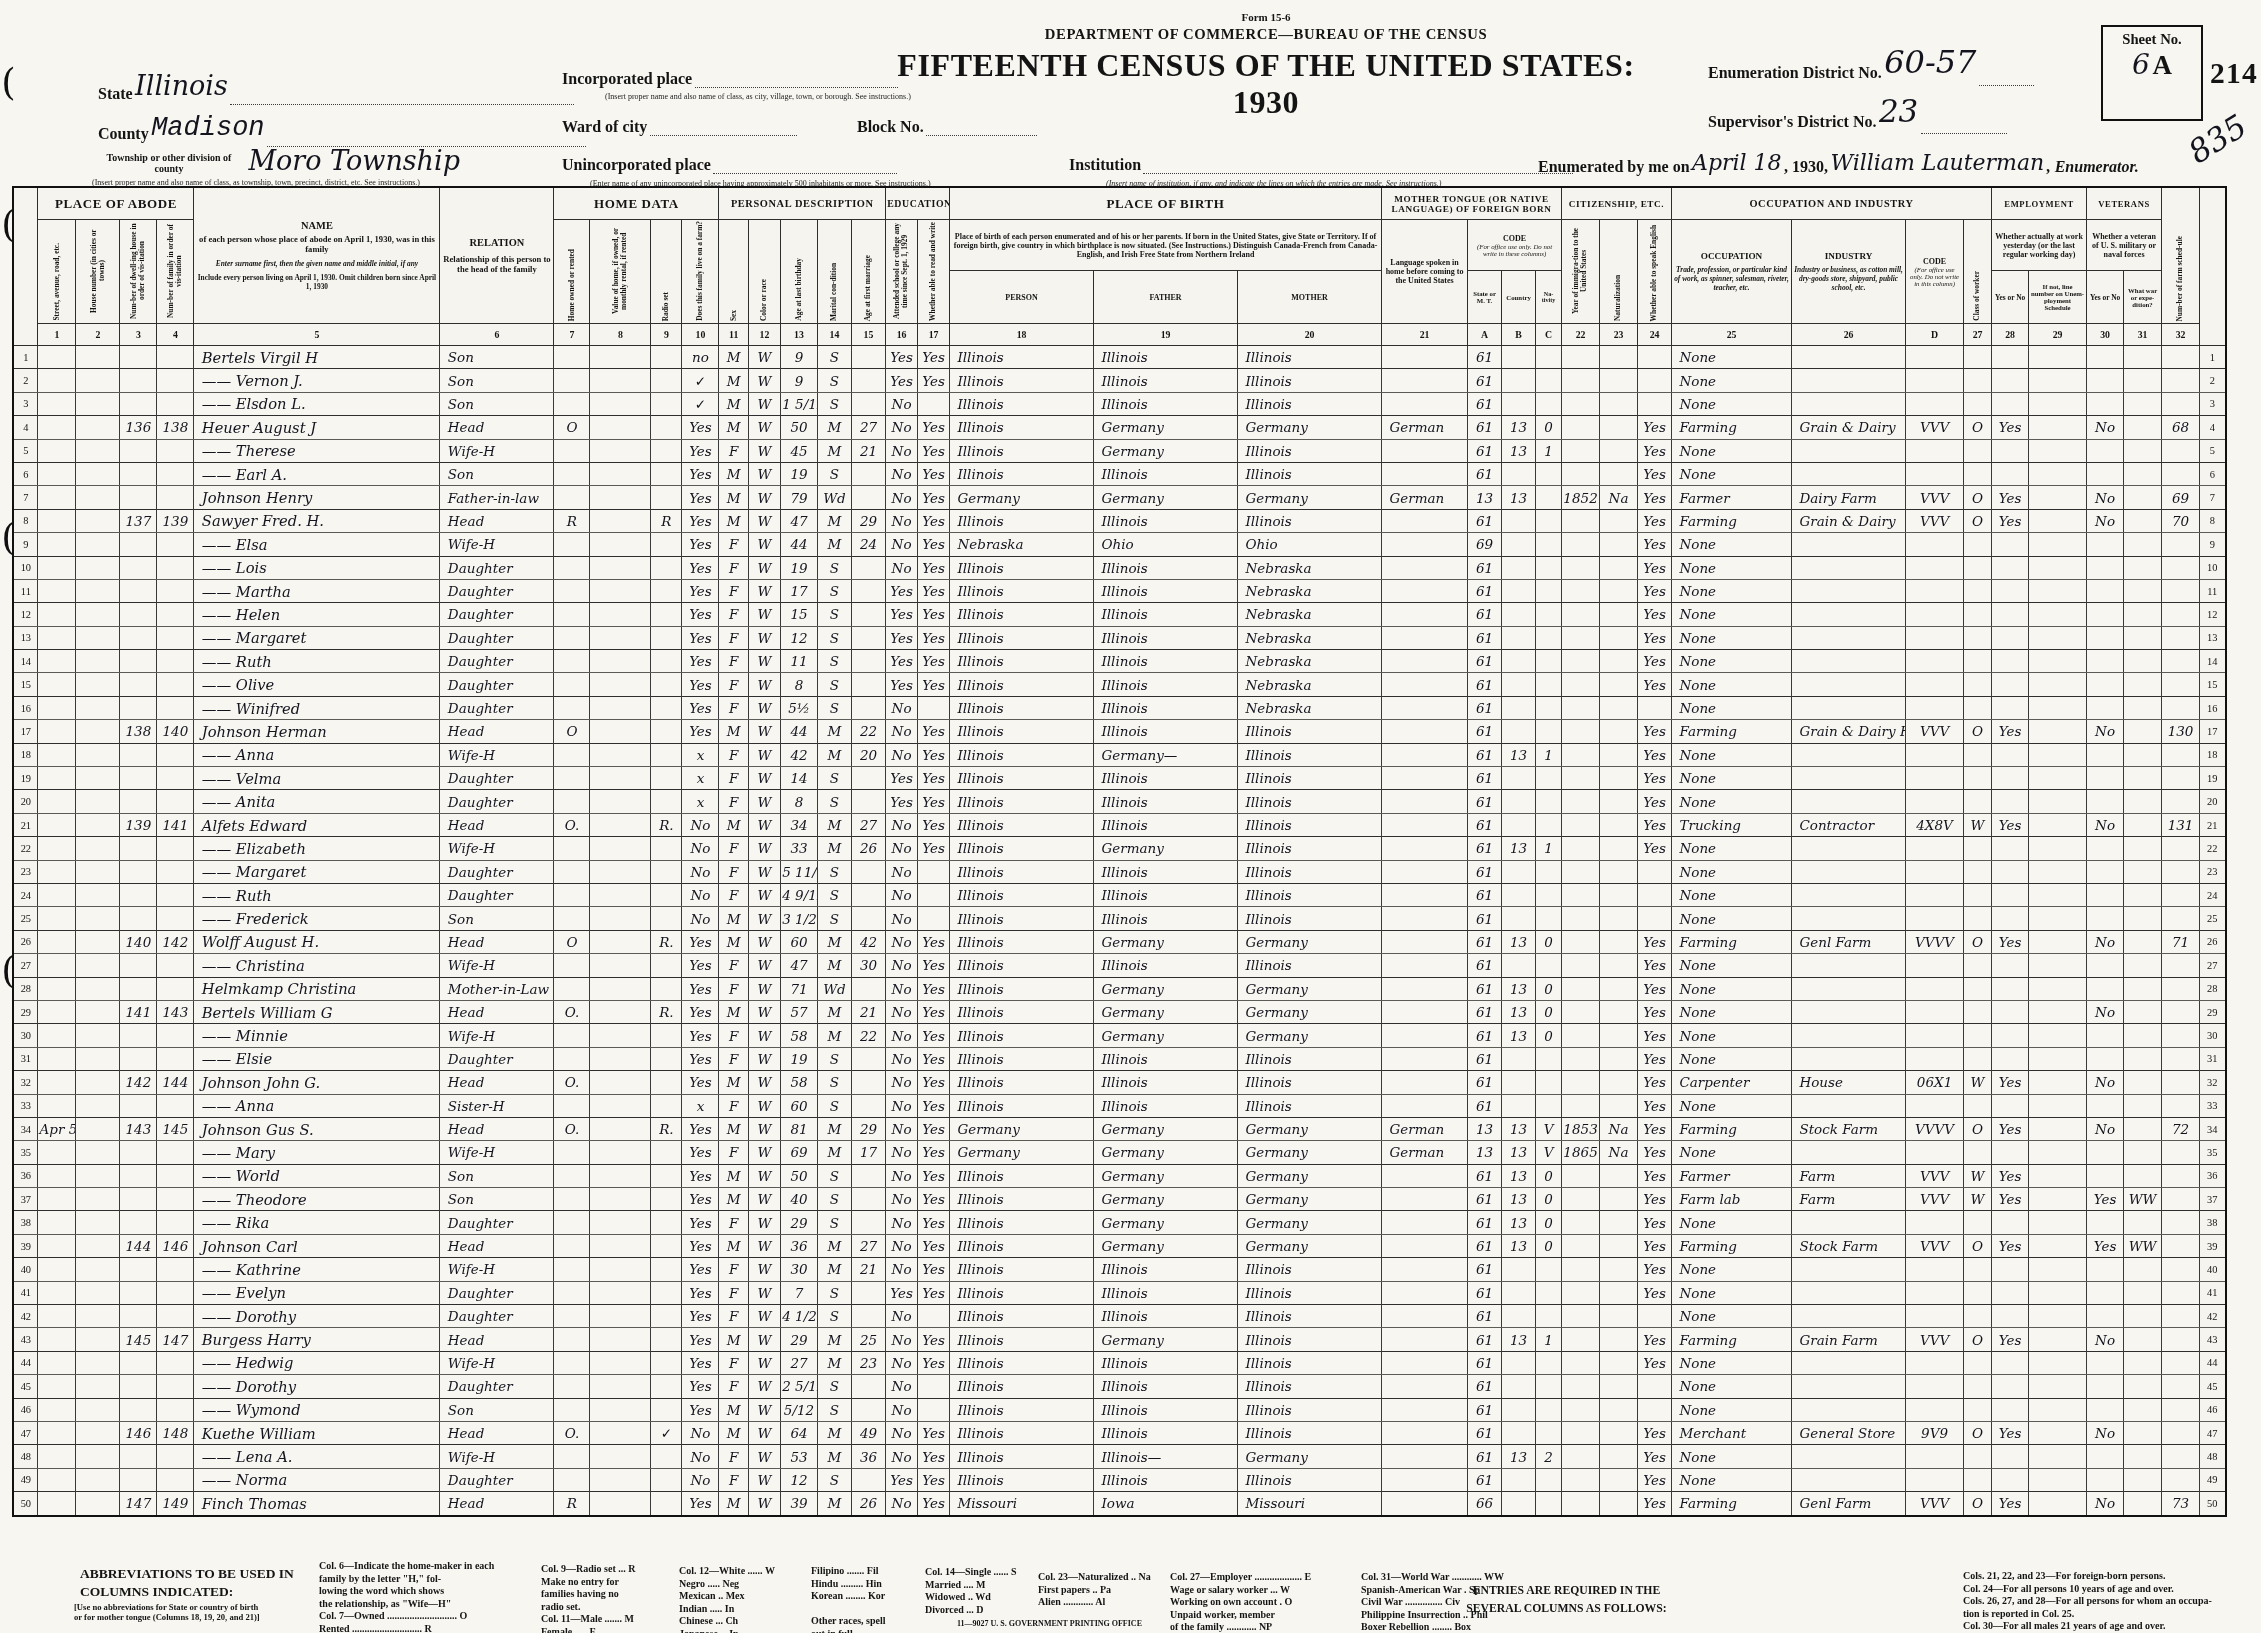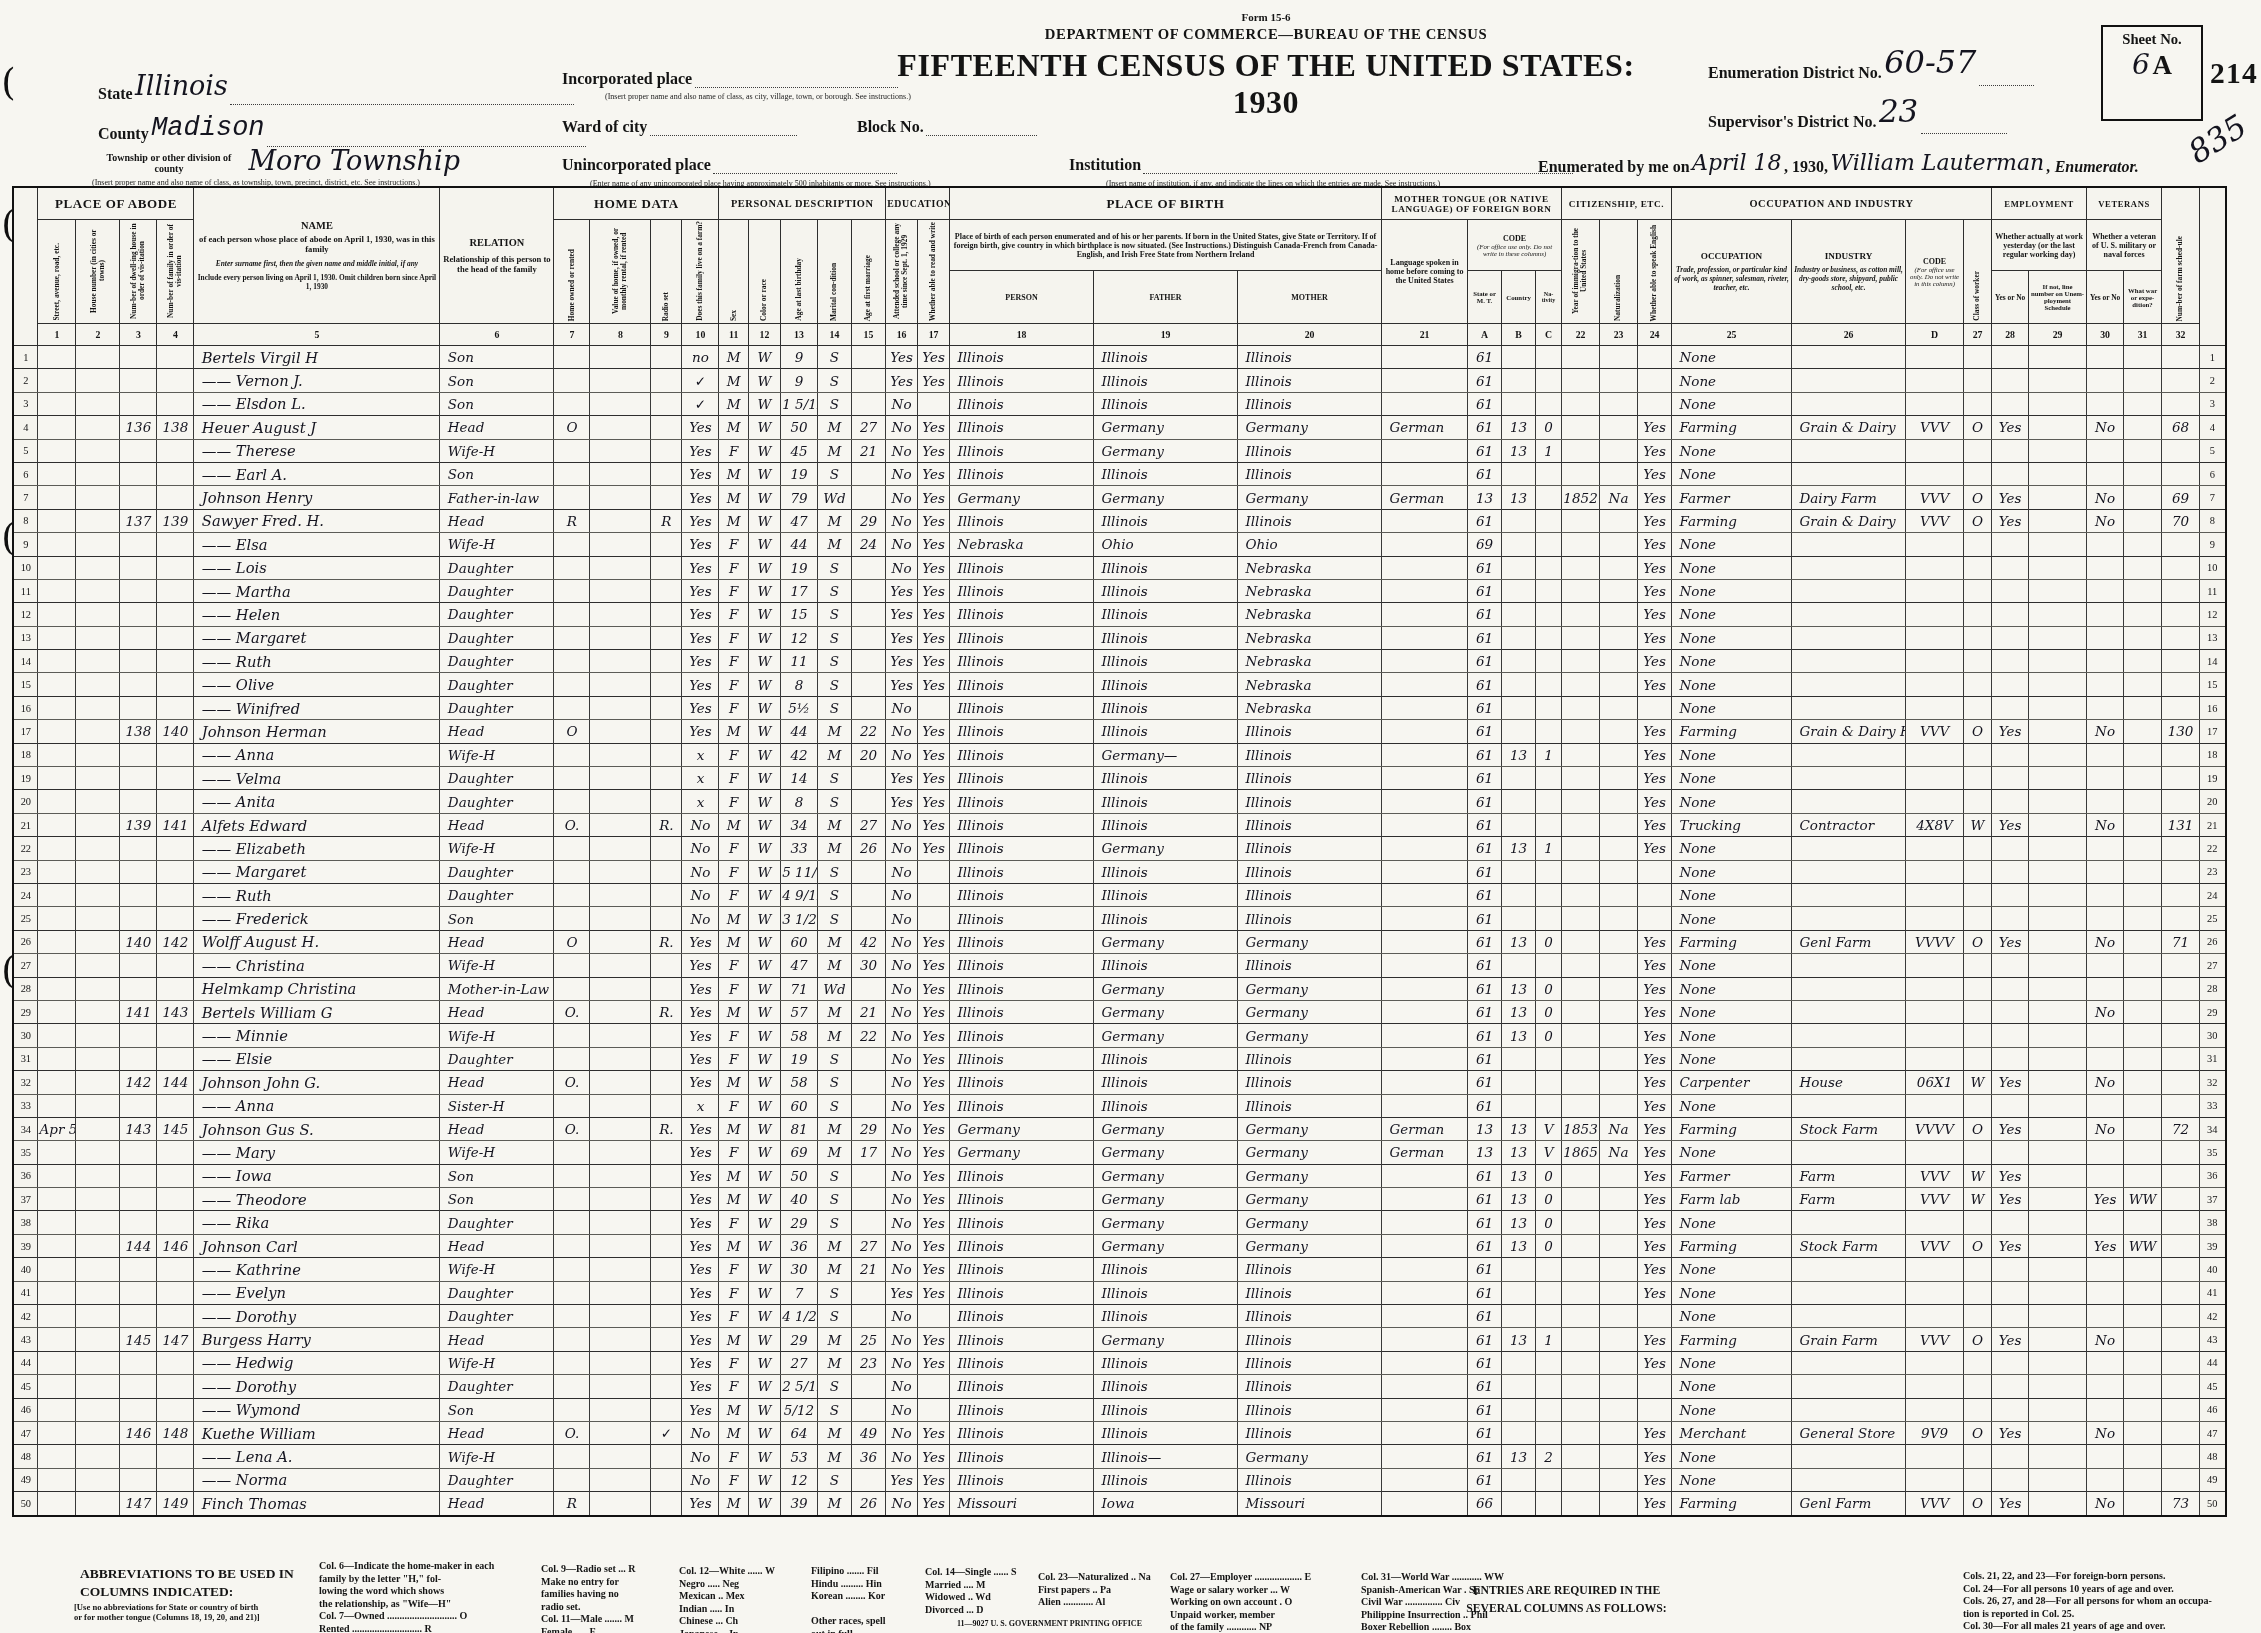--- a/index.html
+++ b/index.html
@@ -100,21 +100,21 @@
     <span class="lbl">Unincorporated place</span>
     <span class="dotline" style="width:184px;"></span>
   </div>
   <div class="fld" style="left:590px;top:177px;width:344px;white-space:normal;">
     <span class="note">(Enter name of any unincorporated place having approximately 500 inhabitants or more.  See instructions.)</span>
   </div>
   <div class="fld" style="left:1069px;top:155px;">
     <span class="lbl">Institution</span>
     <span class="dotline" style="width:430px;"></span>
   </div>
-  <div class="fld" style="left:1106px;top:177px;width:553px;white-space:normal;">
+  <div class="fld" style="left:1106px;top:177px;width:553px;white-space:normal;font-style:italic;">
     <span class="note">(Insert name of institution, if any, and indicate the lines on which the entries are made.  See instructions.)</span>
   </div>
 
   <div class="fld" style="left:1708px;top:48px;">
     <span class="lbl">Enumeration District No.</span>
     <span class="hw" style="font-size:32px;position:relative;top:-4.9px;">60-57</span>
     <span class="dotline" style="width:55px;"></span>
   </div>
   <div class="fld" style="left:1708px;top:98px;">
     <span class="lbl">Supervisor's District No.</span>
@@ -1697,21 +1697,21 @@
           <td></td>
           <td></td>
           <td class="ln-cell">35</td>
         </tr>
         <tr>
           <td class="ln-cell">36</td>
           <td></td>
           <td></td>
           <td></td>
           <td></td>
-          <td class="hw tl namecell">—— Iowa</td>
+          <td class="hw tl namecell">—— World</td>
           <td class="hw tl">Son</td>
           <td></td>
           <td></td>
           <td></td>
           <td class="hw">Yes</td>
           <td class="hw">M</td>
           <td class="hw">W</td>
           <td class="hw">50</td>
           <td class="hw">S</td>
           <td></td>

